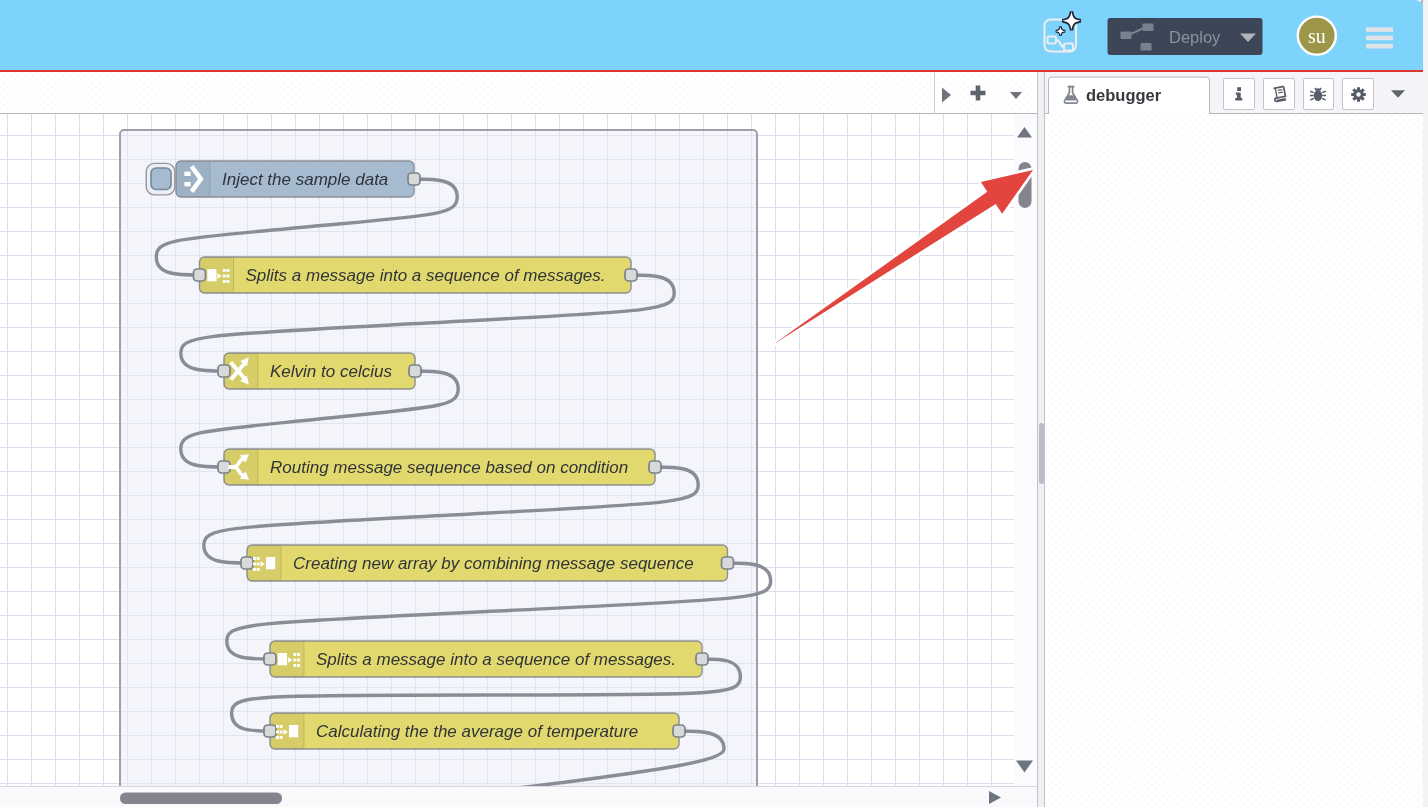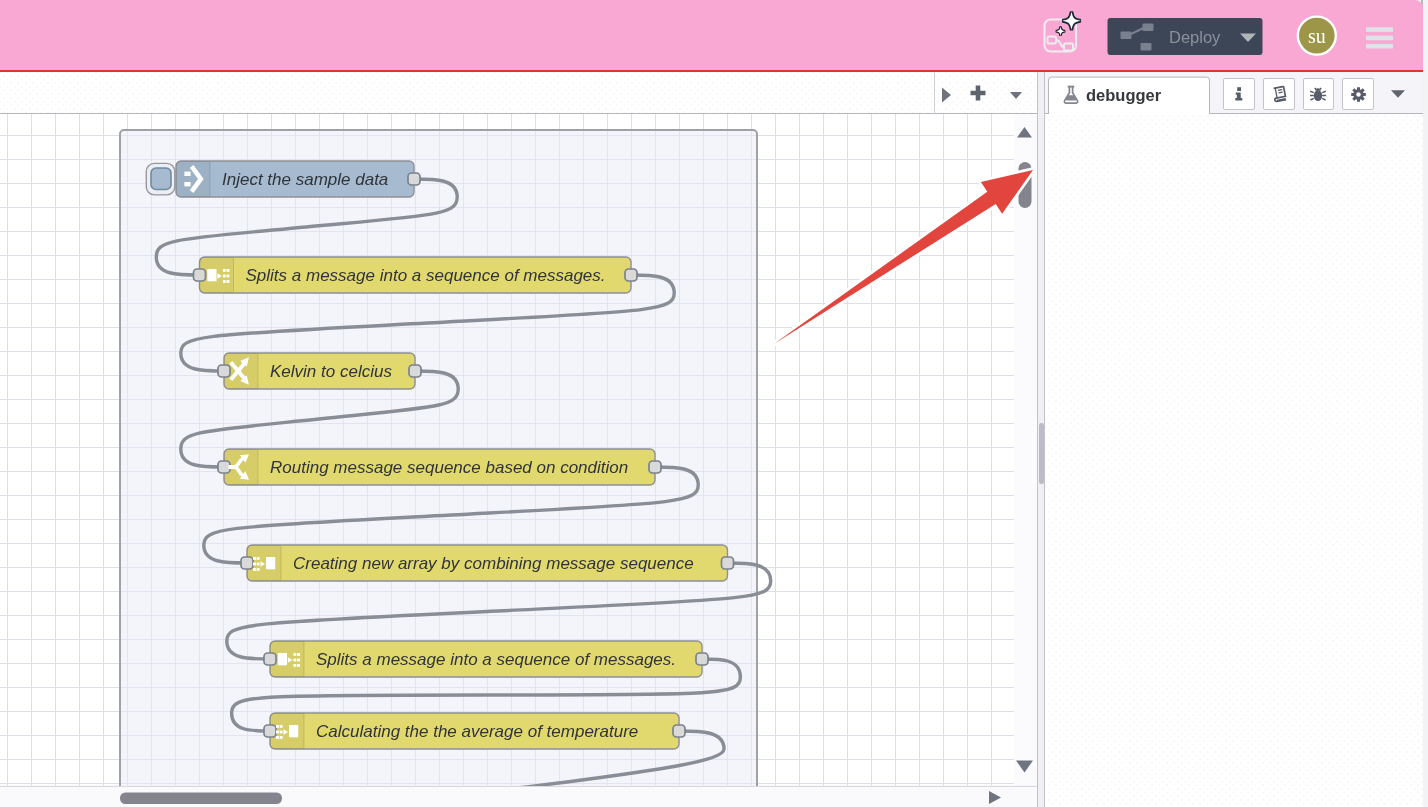--- a/index.html
+++ b/index.html
@@ -1,17 +1,17 @@
 <!DOCTYPE html>
 <html><head><meta charset="utf-8">
 <style>
 *{margin:0;padding:0;box-sizing:border-box;-webkit-font-smoothing:antialiased}
 html,body{width:1428px;height:807px;overflow:hidden;background:#f3f3f6;font-family:"Liberation Sans",sans-serif}
 #app{position:absolute;left:0;top:0;width:1422.5px;height:807px;border-right:2px solid #b4b4bf;transform:translateZ(0)}
-#header{position:absolute;left:0;top:0;width:1422.5px;height:86px;background:#f9a8d4;border-radius:0 8px 0 0}
+#header{position:absolute;left:0;top:0;width:1422.5px;height:86px;background:#7dd3fc;border-radius:0 8px 0 0}
 #redline{position:absolute;left:0;top:69.5px;width:1422.5px;height:2.4px;background:#dc362f}
 #tabbar{position:absolute;left:0;top:71.9px;width:1037px;height:42.1px;background:#fff;border-bottom:1px solid #b6b6bc;background-image:radial-gradient(circle,#f0f0f5 0.5px,transparent 0.85px),radial-gradient(circle,#f0f0f5 0.5px,transparent 0.85px);background-size:7.4px 7.4px;background-position:0 0,3.7px 3.7px}
 #hstrip{position:absolute;left:0;top:785.5px;width:1037px;height:21.5px;background:#fafafc;border-top:1px solid #d8d8e0}
 #splitter{position:absolute;left:1037px;top:71.9px;width:8px;height:735.1px;background:#f0f0f4;border-left:1px solid #c2c2ca;border-right:1px solid #c2c2ca}
 #sidebar{position:absolute;left:1045px;top:71.9px;width:377.5px;height:784px;background:#fff;background-image:radial-gradient(circle,#f0f0f5 0.5px,transparent 0.85px),radial-gradient(circle,#f0f0f5 0.5px,transparent 0.85px);background-size:7.4px 7.4px;background-position:0 0,3.7px 3.7px}
 #sbtabs{position:absolute;left:0;top:0;width:100%;height:42.1px;background:rgba(242,242,248,0.8);border-bottom:1px solid #b6b6bc}
 #sbtool{position:absolute;left:0;top:42.1px;width:100%;height:52.5px;background:rgba(240,240,246,0.75);border-bottom:1px solid #dcdce2}
 .ibtn{position:absolute;top:6.3px;width:31.8px;height:31.8px;background:#fff;border:1px solid #c3c3c9;border-radius:2px;display:flex;align-items:center;justify-content:center}
 </style></head>
 <body>

